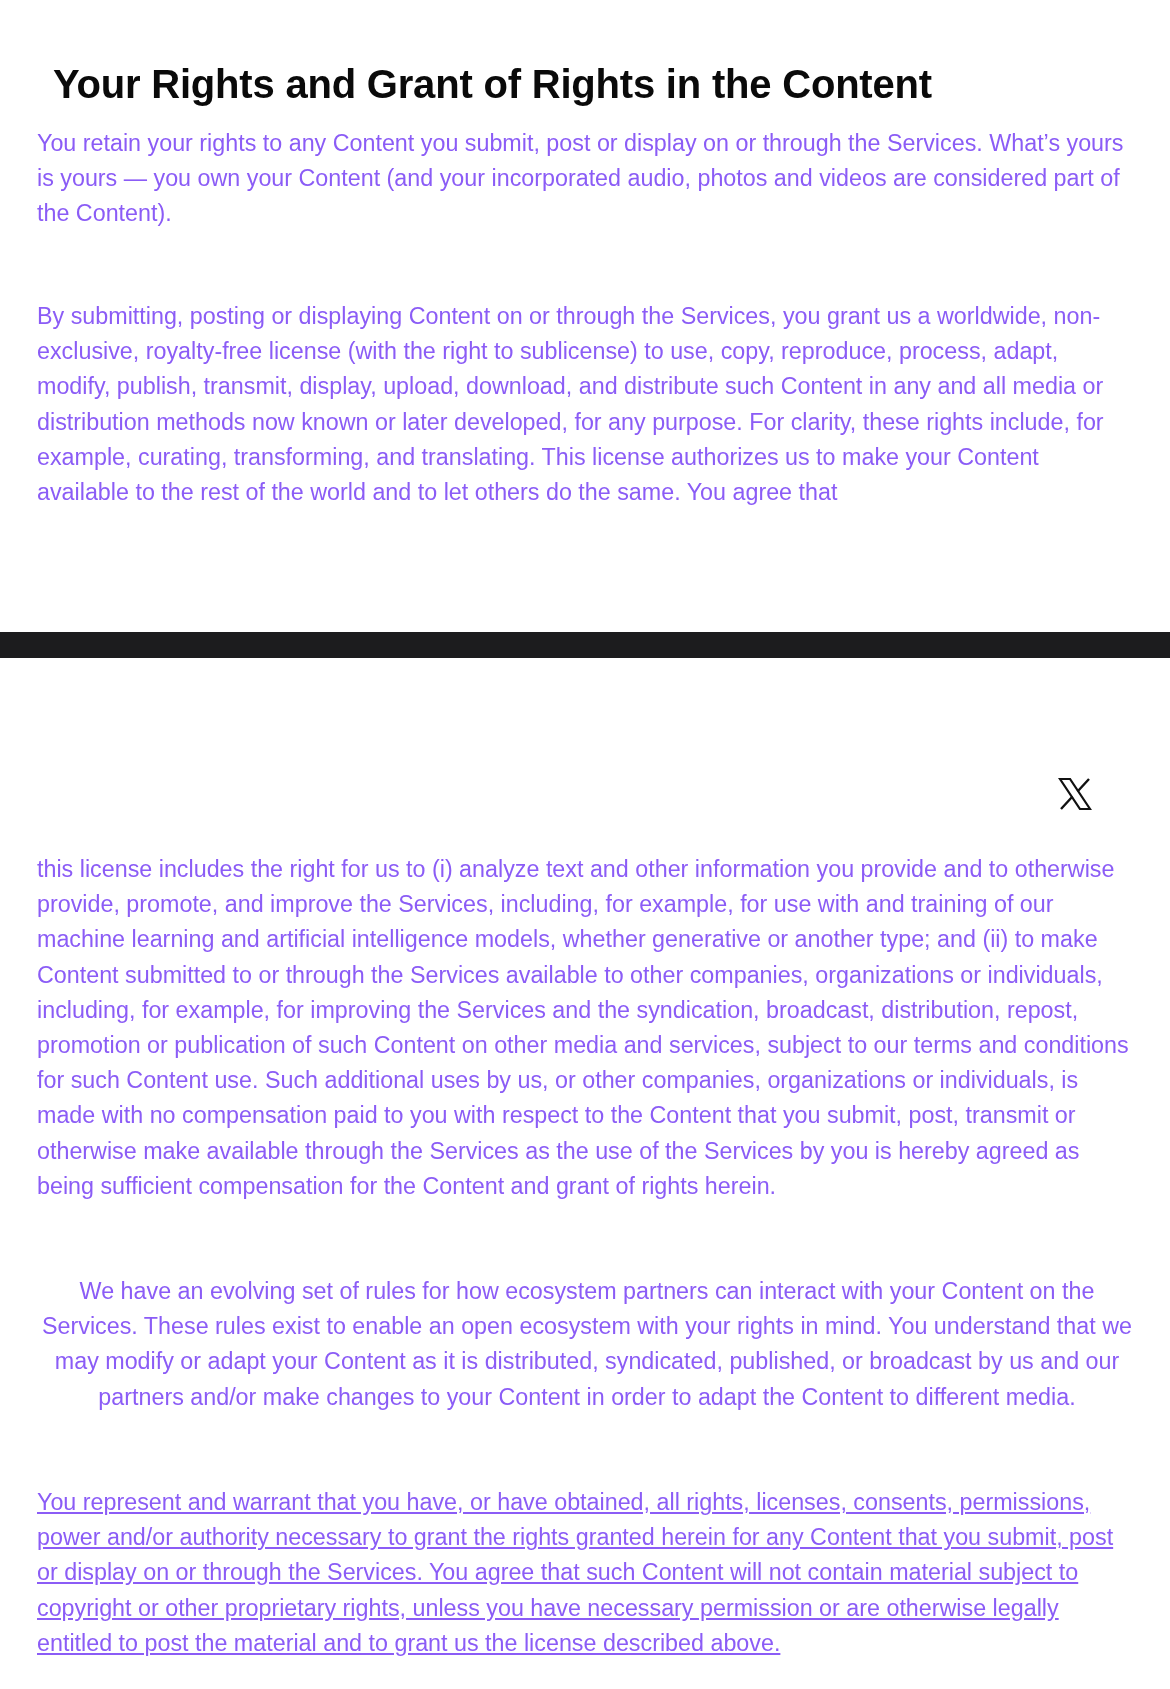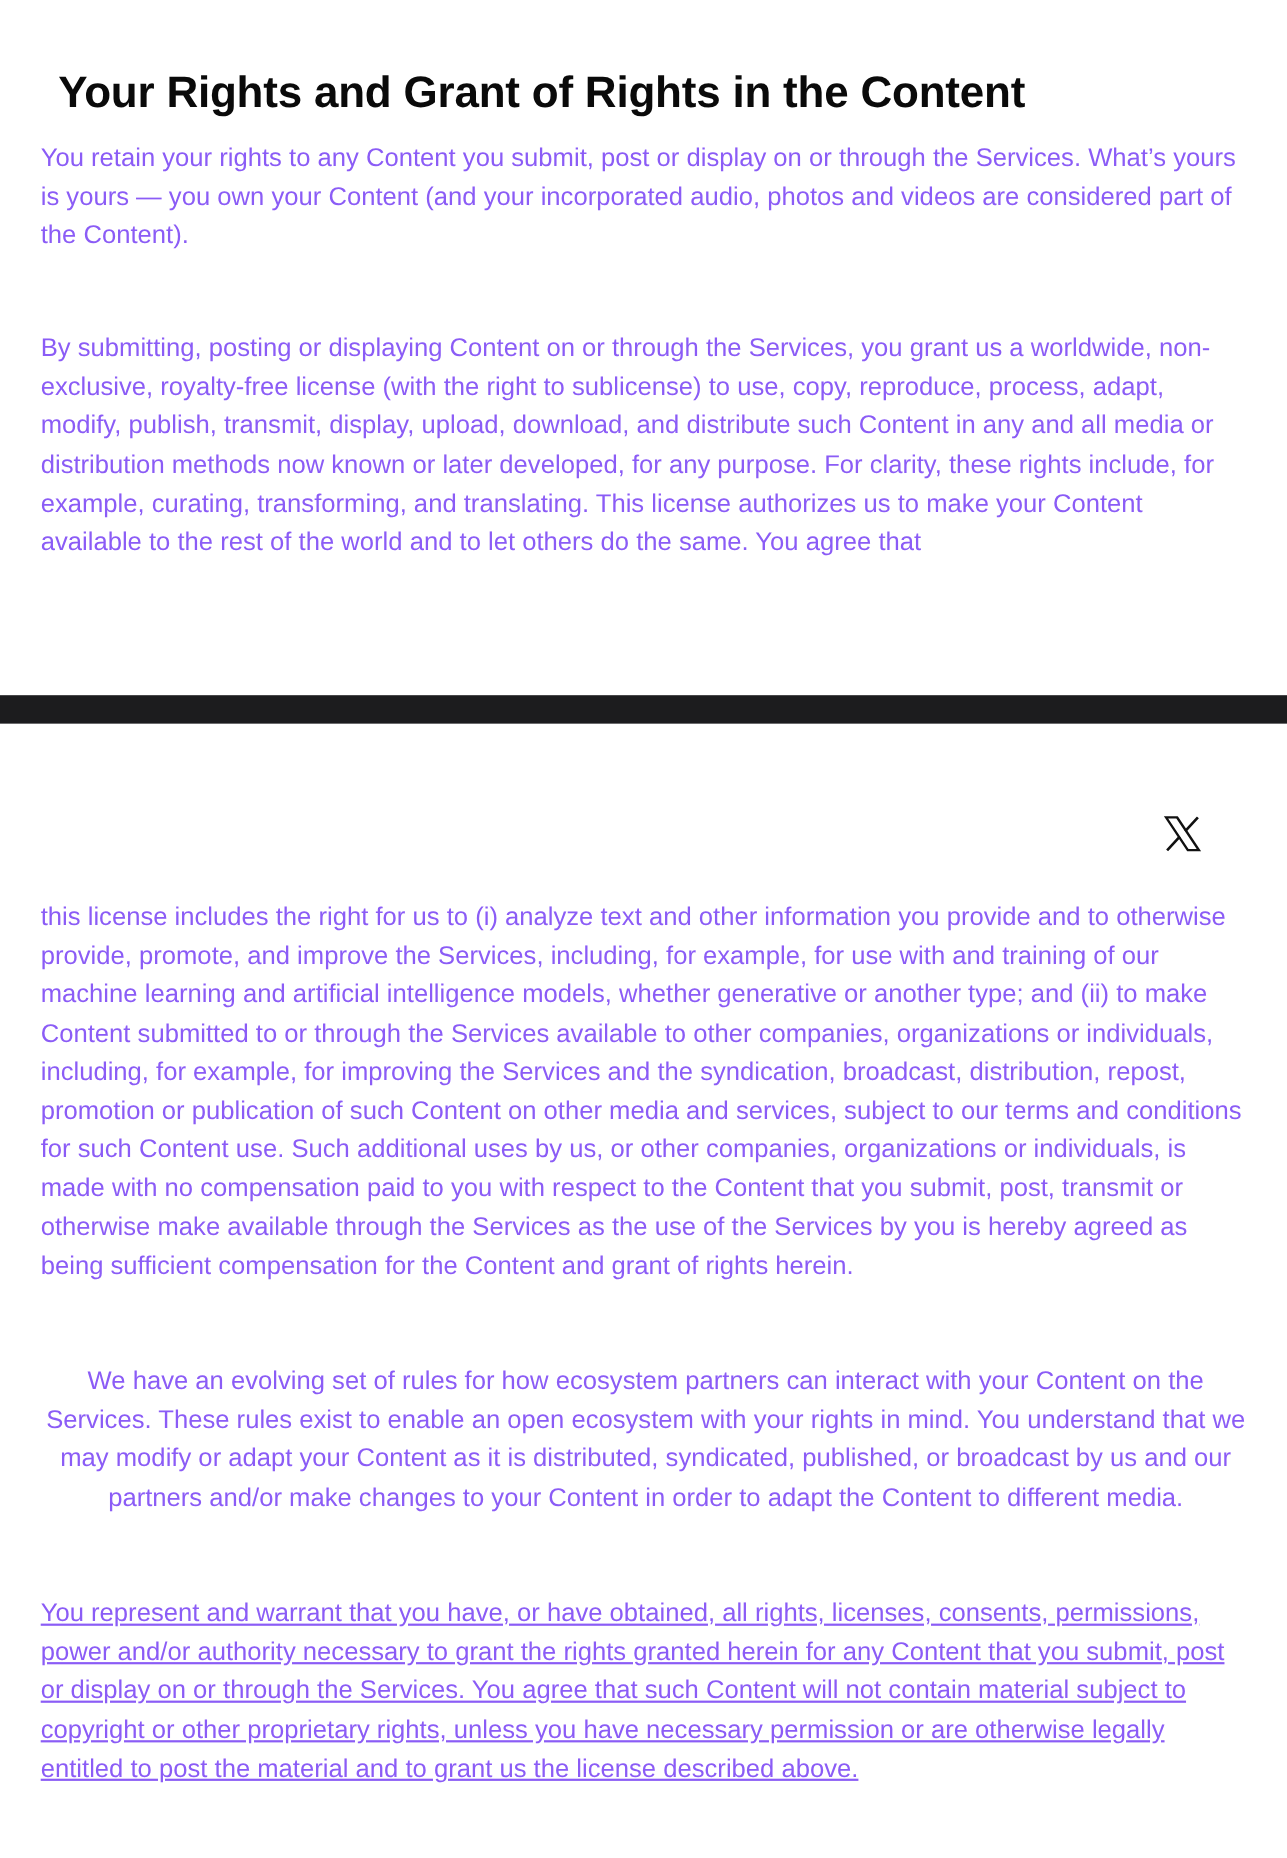--- a/index.html
+++ b/index.html
@@ -4,21 +4,21 @@
 <style>
   html, body { margin: 0; padding: 0; }
   body {
     width: 1170px; height: 1689px; overflow: hidden;
     background: #ffffff; position: relative;
     font-family: "Liberation Sans", sans-serif; color: #1a1a1a;
   }
   .section { position: absolute; left: 0; width: 1170px; background: #fff; }
   #top { top: 0; height: 632px; }
   #divider { position: absolute; left: 0; top: 632px; width: 1170px; height: 26px; background: #1c1c1e; }
-  #bottom { top: 658px; height: 902px; }
+  #bottom { top: 694px; height: 902px; }
   h1 {
     position: absolute; left: 37px; top: 46px; margin: 16px;
     font-size: 40px; font-weight: 700; color: #0a0a0a; letter-spacing: -0.2px;
   }
   .para {
     position: absolute; left: 37px; width: 1100px; margin: 0;
     font-size: 23.3px; line-height: 35.2px; color: #8b5cf6;
   }
   #p1 { top: 126px; }
   #p2 { top: 266px; margin-top: 33px; }

